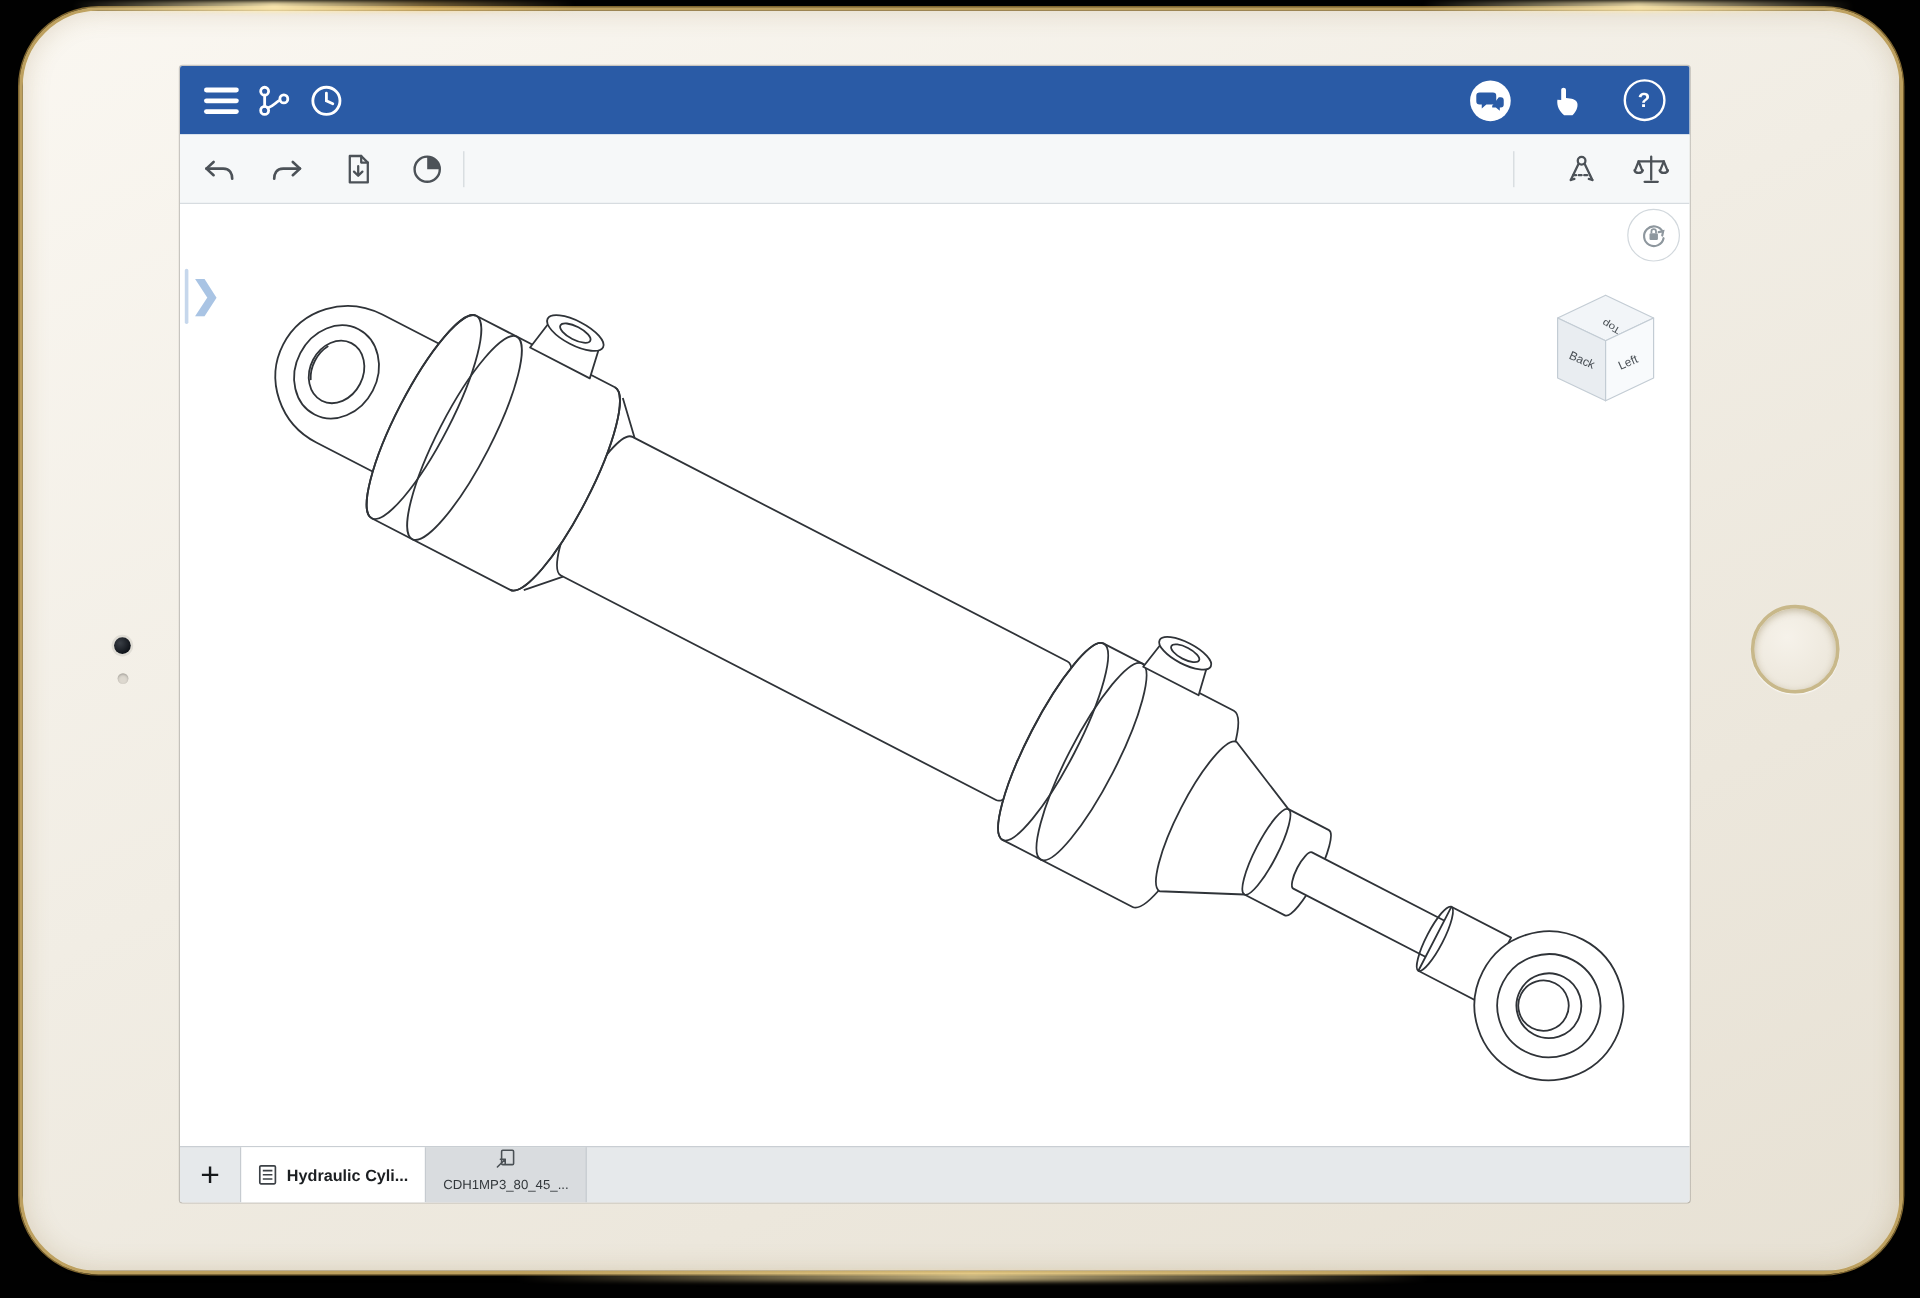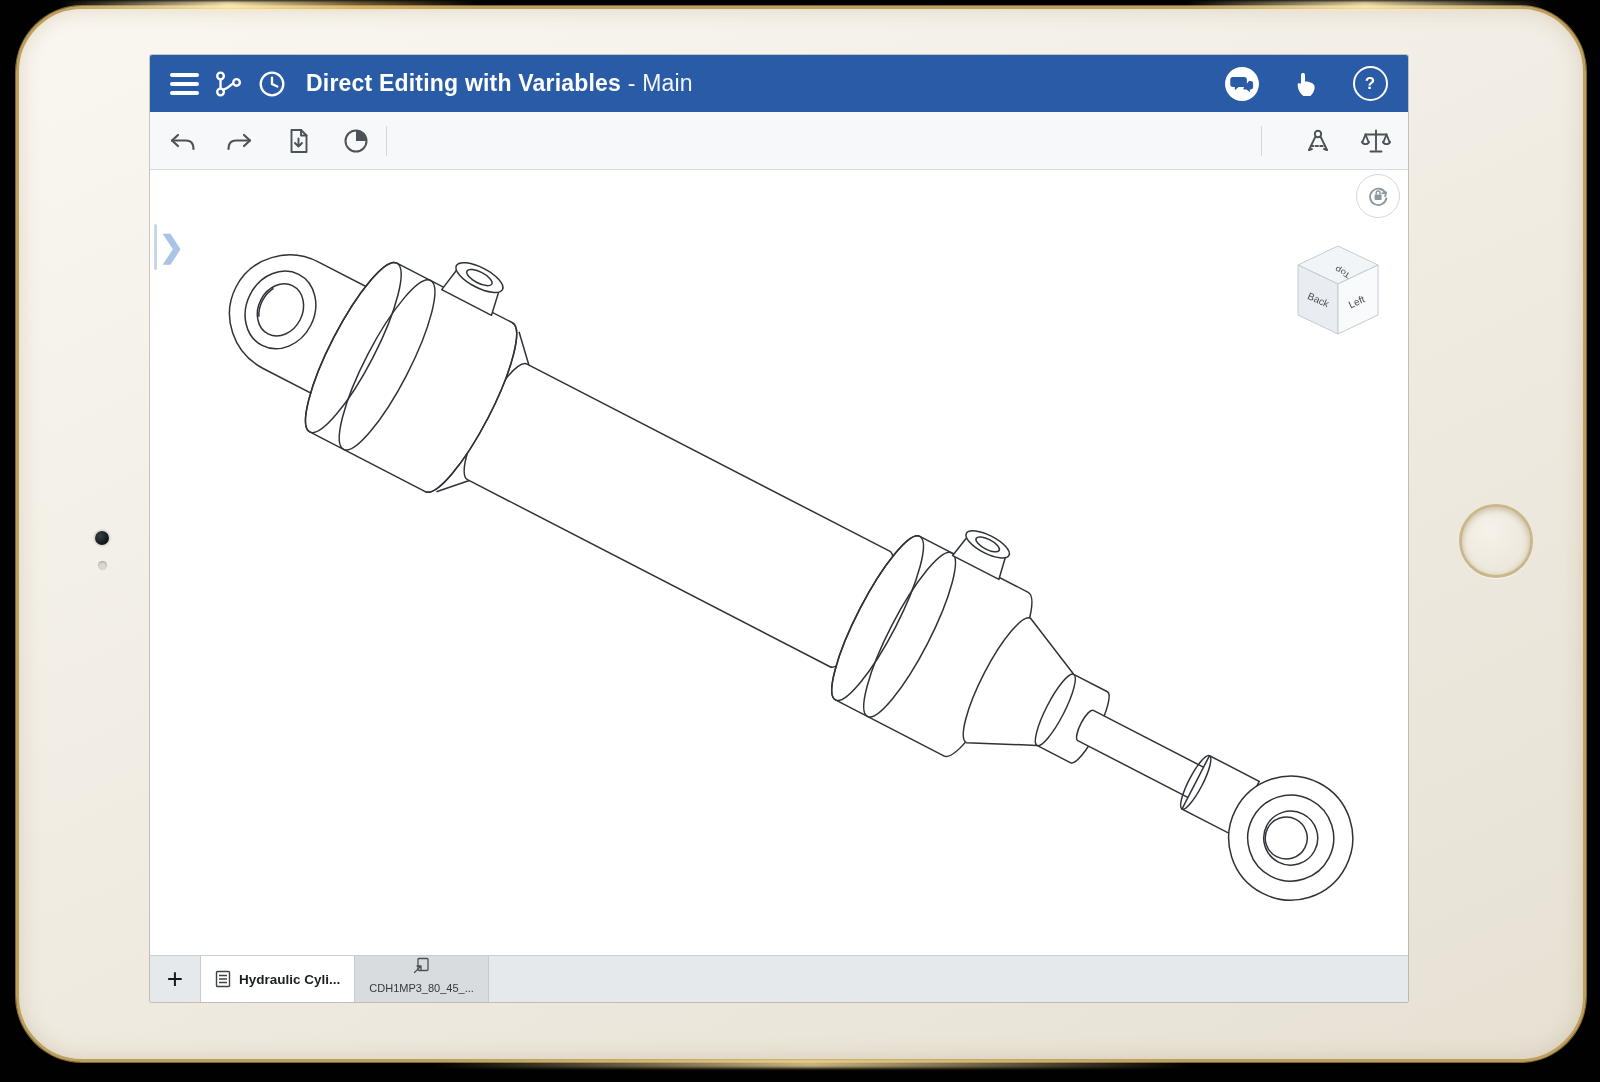--- a/index.html
+++ b/index.html
@@ -111,23 +111,20 @@
         </svg>
       </div>
       <div class="hdr-btn">
         <svg width="32" height="32" viewBox="0 0 30 30">
           <g fill="none" stroke="#fff" stroke-width="2.2" stroke-linecap="round">
             <circle cx="15" cy="15" r="10.6"></circle>
             <path d="M15 9 L15 15 L20 17.3"></path>
           </g>
         </svg>
       </div>
-      <div class="doc-title">
-        <span class="b">Direct Editing with Variables</span><span class="r"> - Main</span>
-      </div>
       <div class="hdr-right">
         <div class="hdr-btn">
           <svg width="36" height="36" viewBox="0 0 34 34">
             <circle cx="17" cy="17" r="16" fill="#fff"></circle>
             <path d="M8.5 10.5 h10.5 a2.6 2.6 0 0 1 2.6 2.6 v4.2 a2.6 2.6 0 0 1 -2.6 2.6 h-5.2 l-3.6 3.1 v-3.1 h-1.7 a2.6 2.6 0 0 1 -2.6 -2.6 v-4.2 a2.6 2.6 0 0 1 2.6 -2.6 z" fill="#2a5ba6"></path>
             <path d="M23.6 14.2 h1.6 a2.3 2.3 0 0 1 2.3 2.3 v3.4 a2.3 2.3 0 0 1 -2.3 2.3 h-.8 v2.7 l-3.1 -2.7 h-2.9 v-1.4" fill="#2a5ba6"></path>
           </svg>
         </div>
         <div class="hdr-btn">
           <svg width="30" height="30" viewBox="0 0 30 30">

